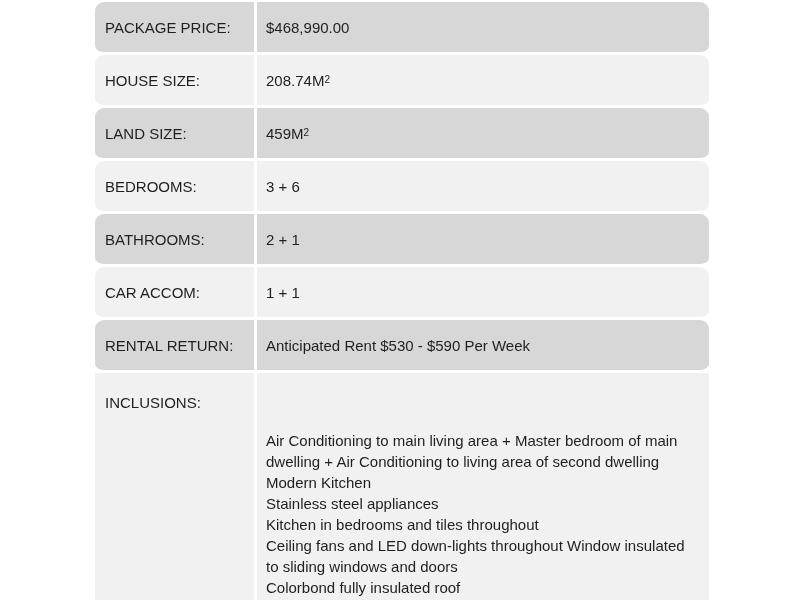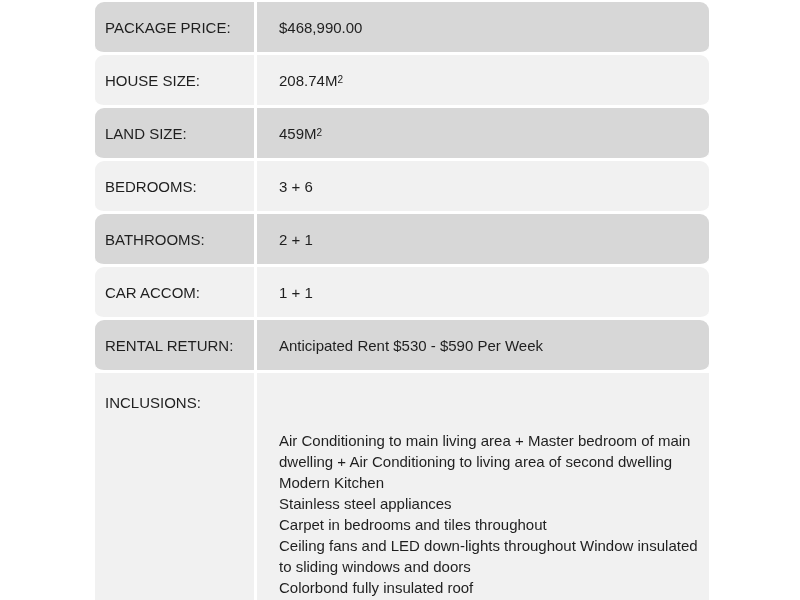--- a/index.html
+++ b/index.html
@@ -30,21 +30,21 @@
     min-width: 162px;
     box-sizing: border-box;
     padding-left: 10px;
     border-right: 3px solid #ffffff;
     display: flex;
     align-items: center;
   }
   .cell-value {
     flex: 1;
     box-sizing: border-box;
-    padding-left: 22px;
+    padding-left: 9px;
     padding-right: 10px;
     display: flex;
     align-items: center;
   }
   .row.simple { height: 50px; border-radius: 9px; }
   .row.tall   { min-height: 215px; }
   .row.tall .cell-label {
     align-items: flex-start;
     padding-top: 21px;
   }
@@ -108,19 +108,19 @@
     <div class="cell-label">RENTAL RETURN:</div>
     <div class="cell-value">Anticipated Rent $530 - $590 Per Week</div>
   </div>
 
   <div class="row tall light">
     <div class="cell-label">INCLUSIONS:</div>
     <div class="cell-value">
       <div class="inclusion-line">Air Conditioning to main living area + Master bedroom of main dwelling + Air Conditioning to living area of second dwelling</div>
       <div class="inclusion-line">Modern Kitchen</div>
       <div class="inclusion-line">Stainless steel appliances</div>
-      <div class="inclusion-line">Carpet in bedrooms and tiles throughout</div>
+      <div class="inclusion-line">Kitchen in bedrooms and tiles throughout</div>
       <div class="inclusion-line">Ceiling fans and LED down-lights throughout Window insulated to sliding windows and doors</div>
       <div class="inclusion-line">Colorbond fully insulated roof</div>
     </div>
   </div>
 
 </div>
 
 </body></html>

